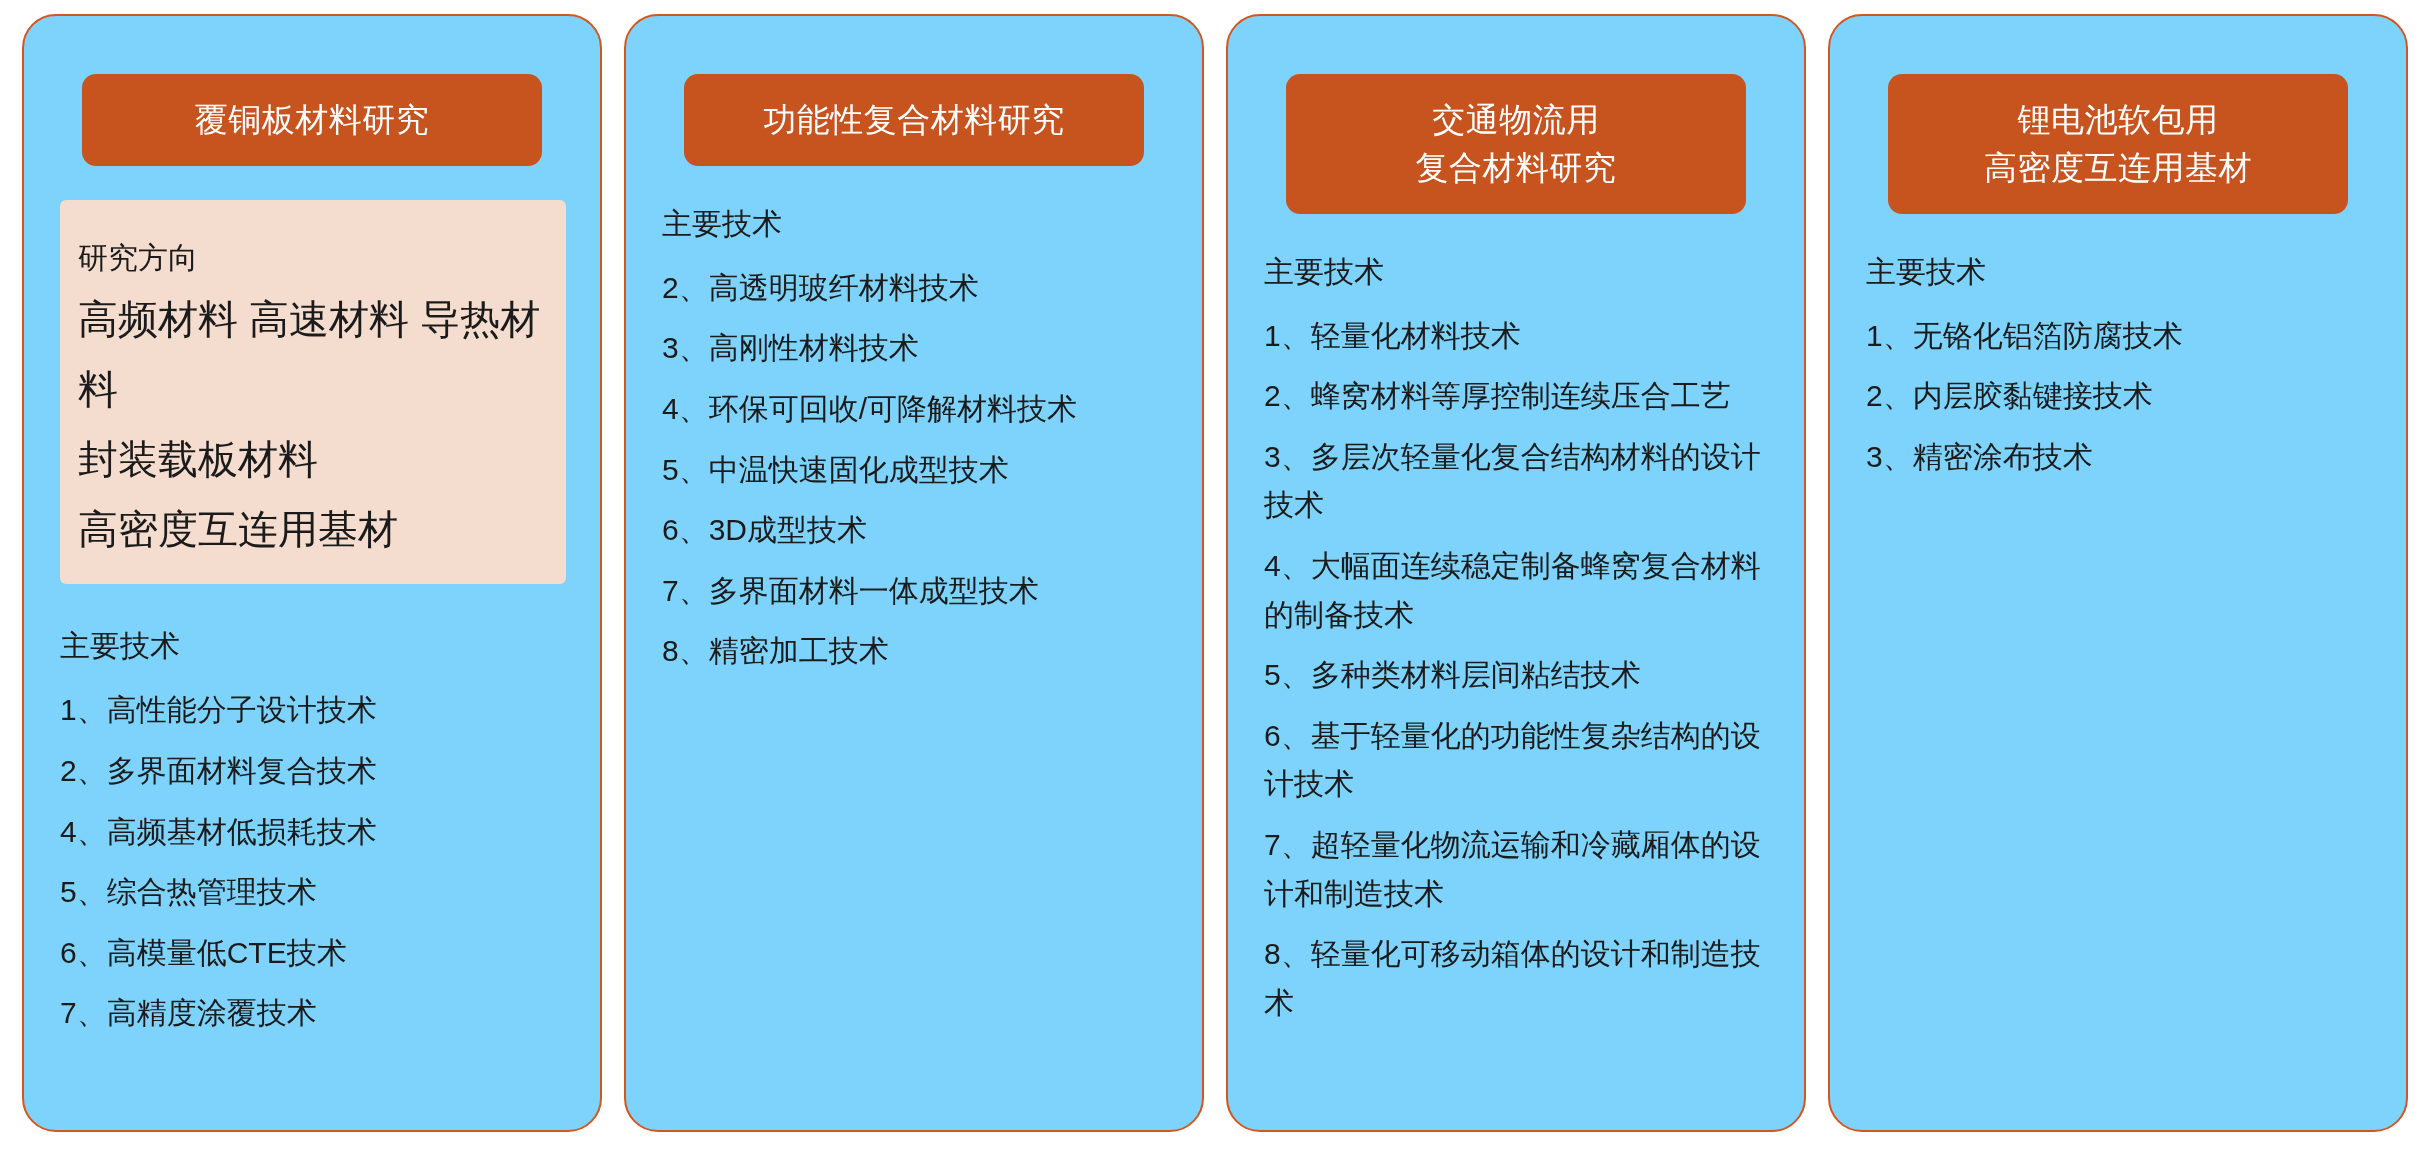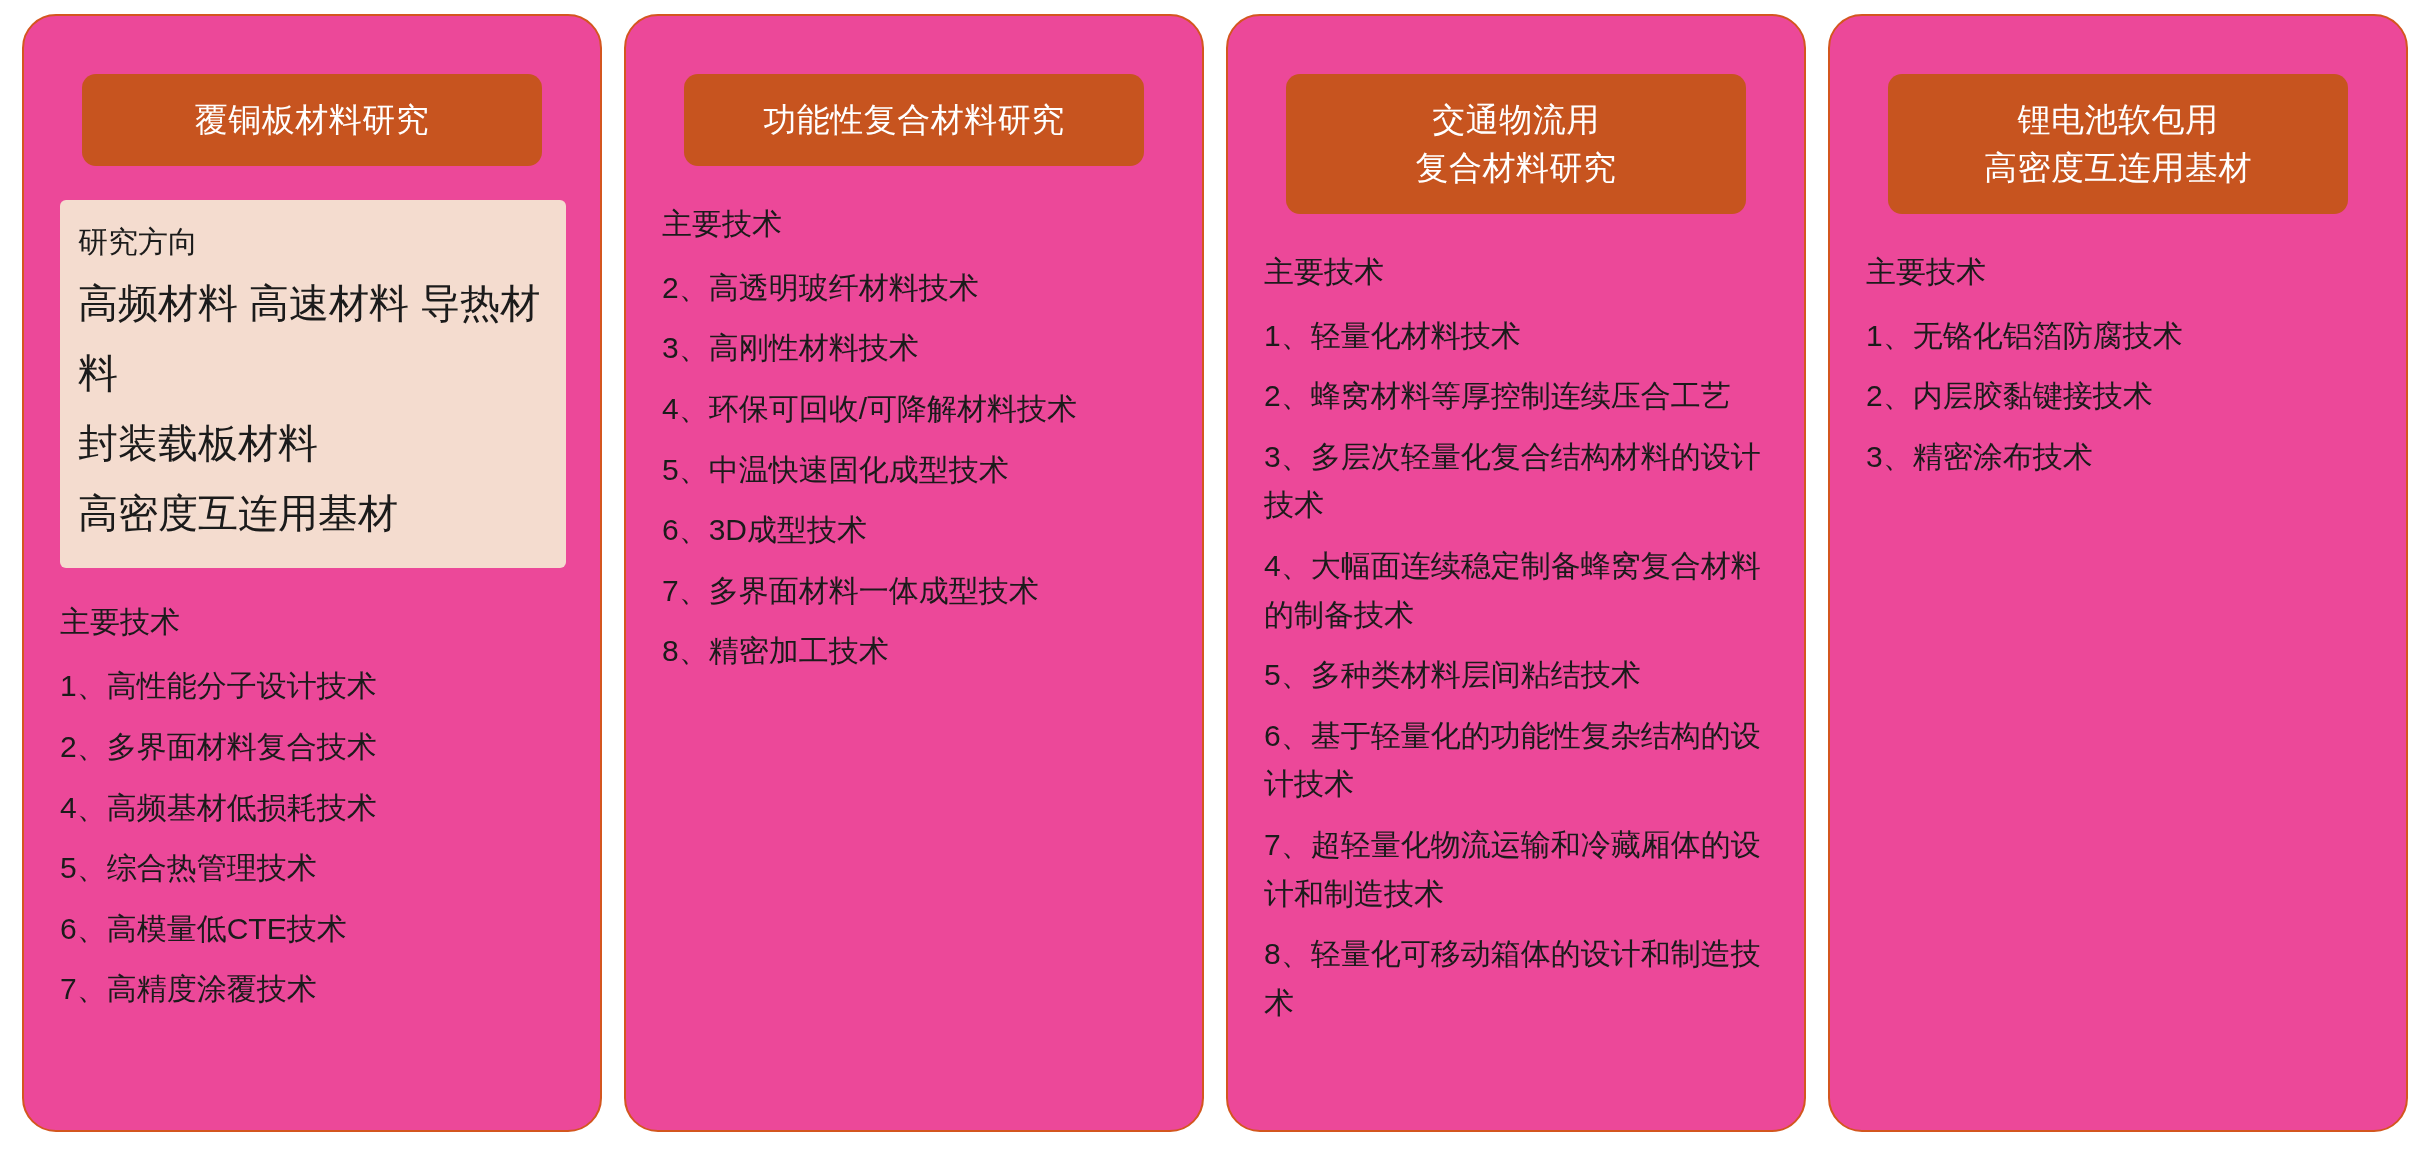--- a/index.html
+++ b/index.html
@@ -22,21 +22,21 @@
     flex-direction: row;
     align-items: stretch;
     gap: 22px;
     background: #ffffff;
   }
   .card {
     box-sizing: border-box;
     flex: 1 1 0;
     border: 2px solid #D4561F;
     border-radius: 34px;
-    background: #ec4899;
+    background: #7dd3fc;
     padding: 28px 30px 30px 30px;
     display: flex;
     flex-direction: column;
     align-items: stretch;
     min-width: 0;
   }
   .card-header {
     background: #C7541F;
     color: #ffffff;
     border-radius: 14px;
@@ -52,22 +52,22 @@
     display: block;
   }
   .card-body {
     margin-top: 34px;
     padding: 0 4px 0 6px;
     flex: 1 1 auto;
   }
   .highlight-box {
     background: #F4DCCF;
     border-radius: 6px;
-    padding: 16px 18px 20px 18px;
-    margin-bottom: 30px;
+    padding: 32px 18px 20px 18px;
+    margin-bottom: 38px;
   }
   .highlight-title {
     font-size: 30px;
     color: #1b1b1b;
     line-height: 1.75;
   }
   .highlight-line {
     font-size: 40px;
     color: #1b1b1b;
     line-height: 1.75;

